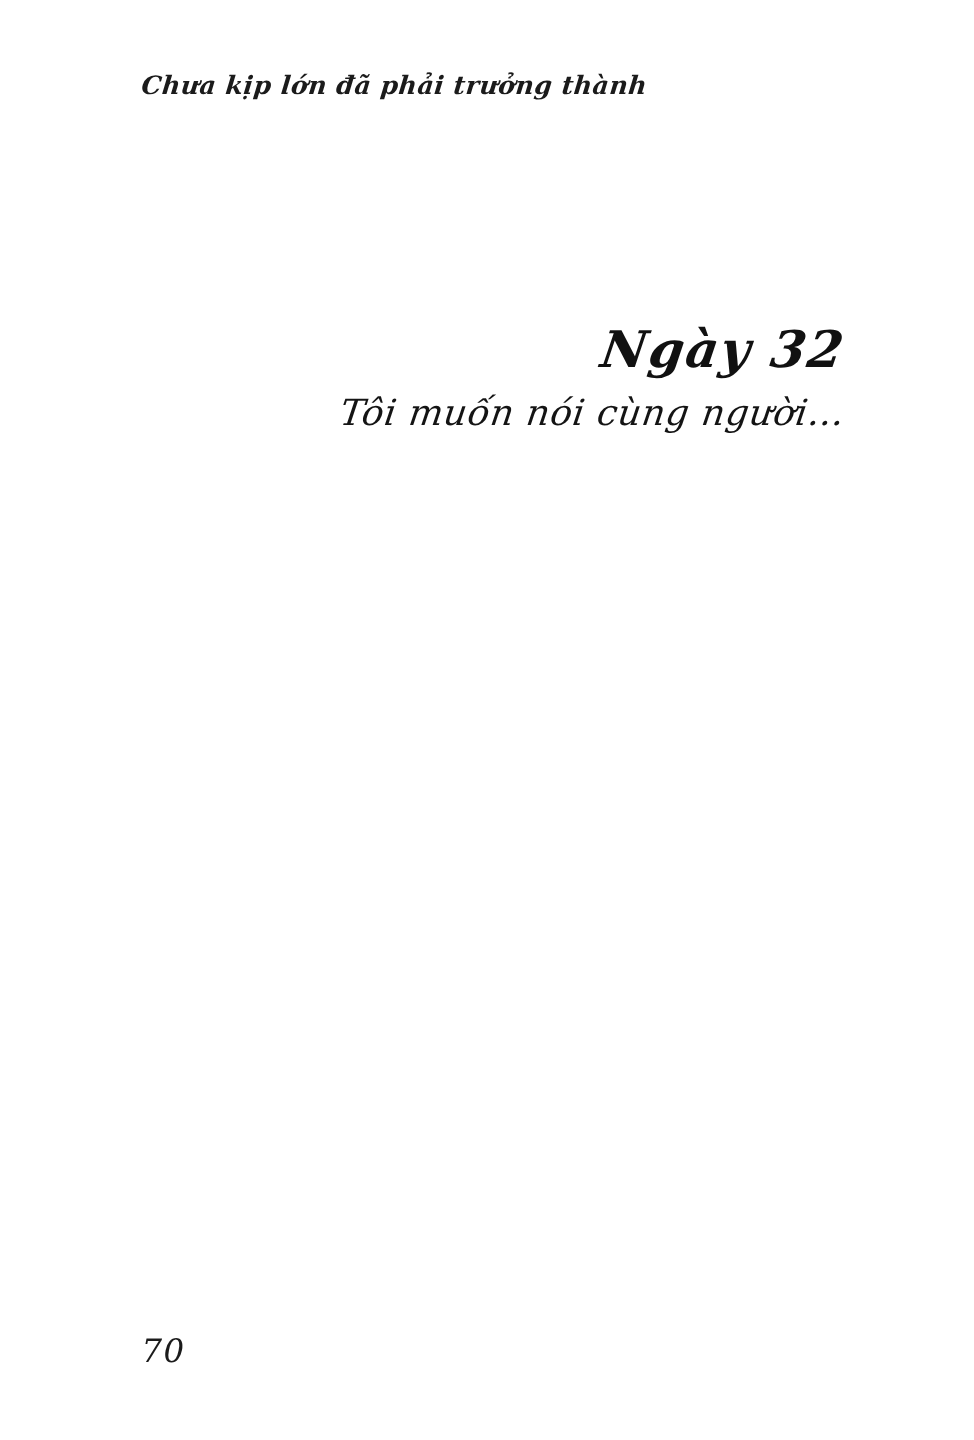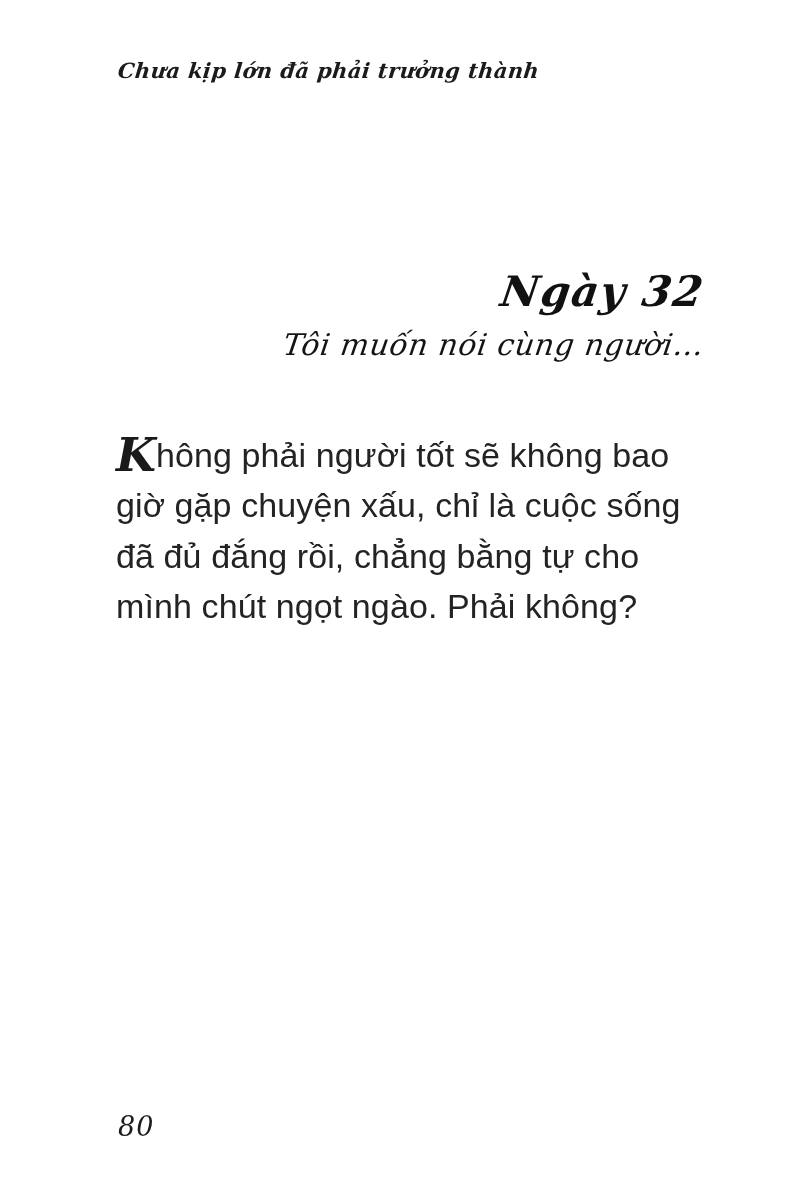--- a/index.html
+++ b/index.html
@@ -101,17 +101,16 @@
 
 <div class="page">
 
   <div class="running-head">Chưa kịp lớn đã phải trưởng thành</div>
 
   <div class="chapter-block">
     <div class="chapter-title">Ngày 32</div>
     <div class="chapter-subtitle">Tôi muốn nói cùng người…</div>
   </div>
 
-  <div class="body-text"><span class="dropcap-letter">K</span><span>hông phải người tốt sẽ không bao giờ gặp chuyện xấu, chỉ là cuộc sống đã đủ đắng rồi, chẳng bằng tự cho mình chút ngọt ngào. Phải không?</span></div>
 
-  <div class="page-number">80</div>
+  <div class="page-number">70</div>
 
 </div>
 
 </body></html>

